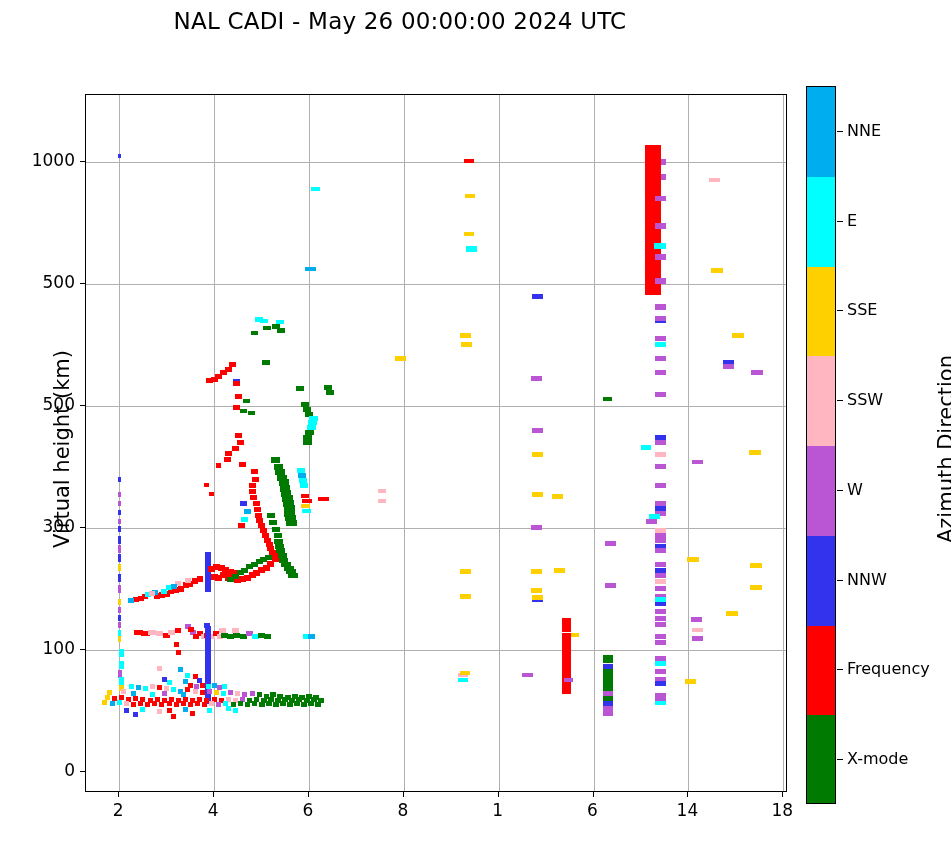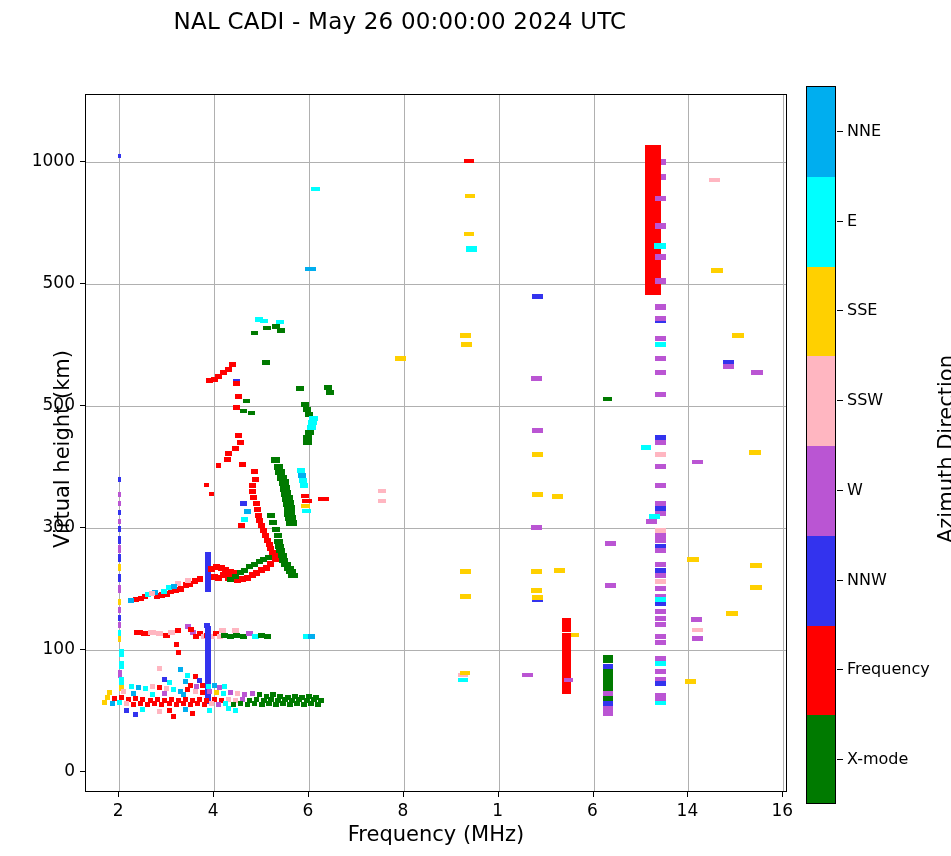--- a/index.html
+++ b/index.html
@@ -626,38 +626,37 @@
       <div class="ticklabel-x" style="left: 307.932px;">6</div>
       <div class="tick-x" style="left: 402.797px;"></div>
       <div class="ticklabel-x" style="left: 402.797px;">8</div>
       <div class="tick-x" style="left: 497.662px;"></div>
       <div class="ticklabel-x" style="left: 497.662px;">1</div>
       <div class="tick-x" style="left: 592.527px;"></div>
       <div class="ticklabel-x" style="left: 592.527px;">6</div>
       <div class="tick-x" style="left: 687.392px;"></div>
       <div class="ticklabel-x" style="left: 687.392px;">14</div>
       <div class="tick-x" style="left: 782.257px;"></div>
-      <div class="ticklabel-x" style="left: 782.257px;">16</div>
+      <div class="ticklabel-x" style="left: 782.257px;">18</div>
     </div>
   <div id="ticks-y">
       <div class="tick-y" style="top: 770.664px;"></div>
       <div class="ticklabel-y" style="top: 770.664px;">0</div>
       <div class="tick-y" style="top: 648.742px;"></div>
       <div class="ticklabel-y" style="top: 648.742px;">100</div>
       <div class="tick-y" style="top: 526.821px;"></div>
       <div class="ticklabel-y" style="top: 526.821px;">300</div>
       <div class="tick-y" style="top: 404.9px;"></div>
       <div class="ticklabel-y" style="top: 404.9px;">500</div>
       <div class="tick-y" style="top: 282.978px;"></div>
       <div class="ticklabel-y" style="top: 282.978px;">500</div>
       <div class="tick-y" style="top: 161.057px;"></div>
       <div class="ticklabel-y" style="top: 161.057px;">1000</div>
     </div>
 
-  <div id="xlabel">Frequency (MHz)</div>
   <div id="ylabel">Virtual height (km)</div>
 
   <div id="colorbar">
       <div class="cb-seg" style="height: 89.75px; background: rgb(0, 174, 239);"></div>
       <div class="cb-seg" style="height: 89.75px; background: rgb(0, 255, 255);"></div>
       <div class="cb-seg" style="height: 89.75px; background: rgb(255, 208, 0);"></div>
       <div class="cb-seg" style="height: 89.75px; background: rgb(255, 182, 193);"></div>
       <div class="cb-seg" style="height: 89.75px; background: rgb(186, 85, 211);"></div>
       <div class="cb-seg" style="height: 89.75px; background: rgb(51, 51, 238);"></div>
       <div class="cb-seg" style="height: 89.75px; background: rgb(255, 0, 0);"></div>

